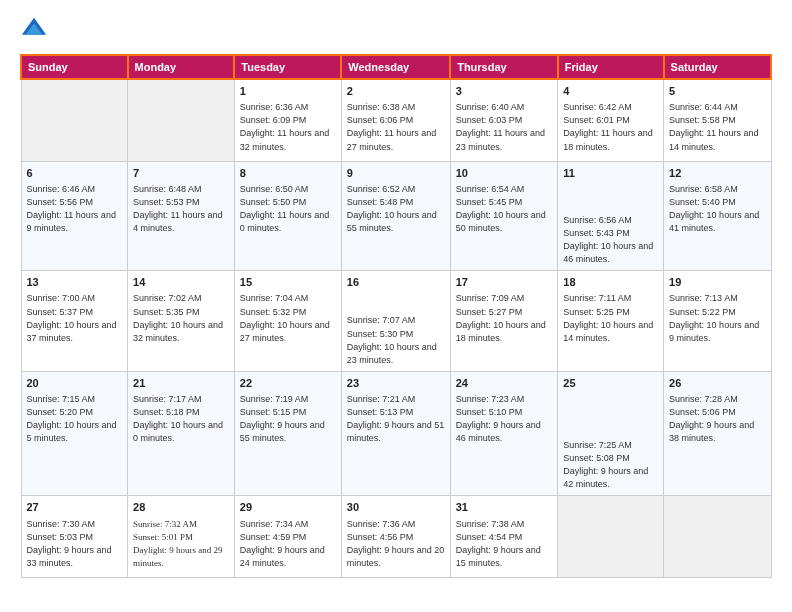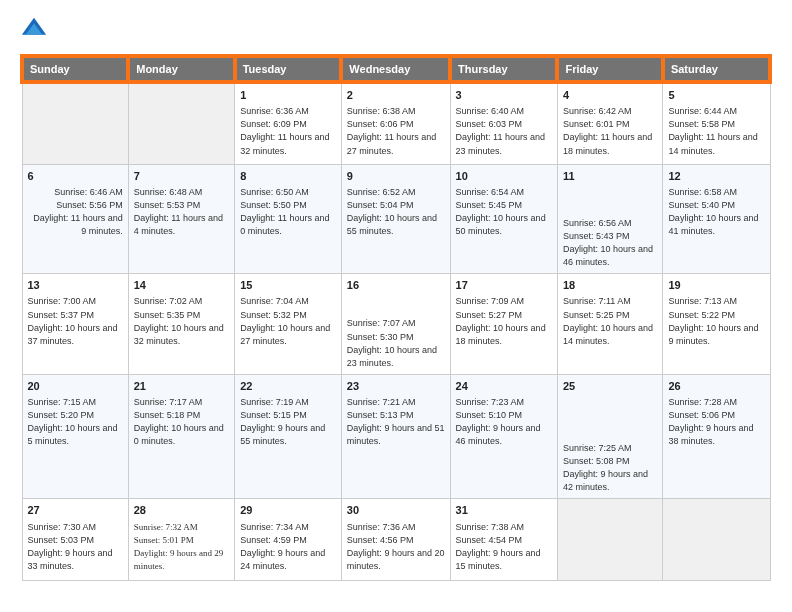--- a/index.html
+++ b/index.html
@@ -51,27 +51,27 @@
     .location-title {
       font-size: 18px;
       color: #444;
     }
     .calendar-table {
       width: 100%;
       border-collapse: collapse;
       font-size: 9.5px;
     }
     .calendar-table thead th {
-      background-color: #737373;
+      background-color: #be185d;
       color: #fff;
       text-align: left;
       padding: 5px 6px;
       font-size: 11px;
       font-weight: bold;
-      border: 4px solid #f97316;
+      border: 2px solid #f97316;
     }
     .calendar-table tbody td {
       border: 1px solid #ccc;
       vertical-align: top;
       padding: 4px 5px;
       width: 113px;
       min-height: 80px;
       height: 82px;
       background: #fff;
       color: #222;
@@ -160,40 +160,40 @@
           <td>
             <span class="day-number">5</span>
             <div class="day-info" style="white-space: pre-line;">Sunrise: 6:44 AM
 Sunset: 5:58 PM
 Daylight: 11 hours and 14 minutes.</div>
           </td>
         </tr>
         <tr>
           <td>
             <span class="day-number">6</span>
-            <div class="day-info" style="white-space: pre-line; text-align: right;">Sunrise: 6:46 AM
+            <div class="day-info" style="white-space: pre-line;">Sunrise: 6:46 AM
 Sunset: 5:56 PM
 Daylight: 11 hours and 9 minutes.</div>
           </td>
           <td>
             <span class="day-number">7</span>
             <div class="day-info" style="white-space: pre-line;">Sunrise: 6:48 AM
 Sunset: 5:53 PM
 Daylight: 11 hours and 4 minutes.</div>
           </td>
           <td>
             <span class="day-number">8</span>
             <div class="day-info" style="white-space: pre-line;">Sunrise: 6:50 AM
 Sunset: 5:50 PM
 Daylight: 11 hours and 0 minutes.</div>
           </td>
           <td>
             <span class="day-number">9</span>
             <div class="day-info" style="white-space: pre-line;">Sunrise: 6:52 AM
-Sunset: 5:04 PM
+Sunset: 5:48 PM
 Daylight: 10 hours and 55 minutes.</div>
           </td>
           <td>
             <span class="day-number">10</span>
             <div class="day-info" style="white-space: pre-line;">Sunrise: 6:54 AM
 Sunset: 5:45 PM
 Daylight: 10 hours and 50 minutes.</div>
           </td>
           <td>
             <span class="day-number">11</span>

